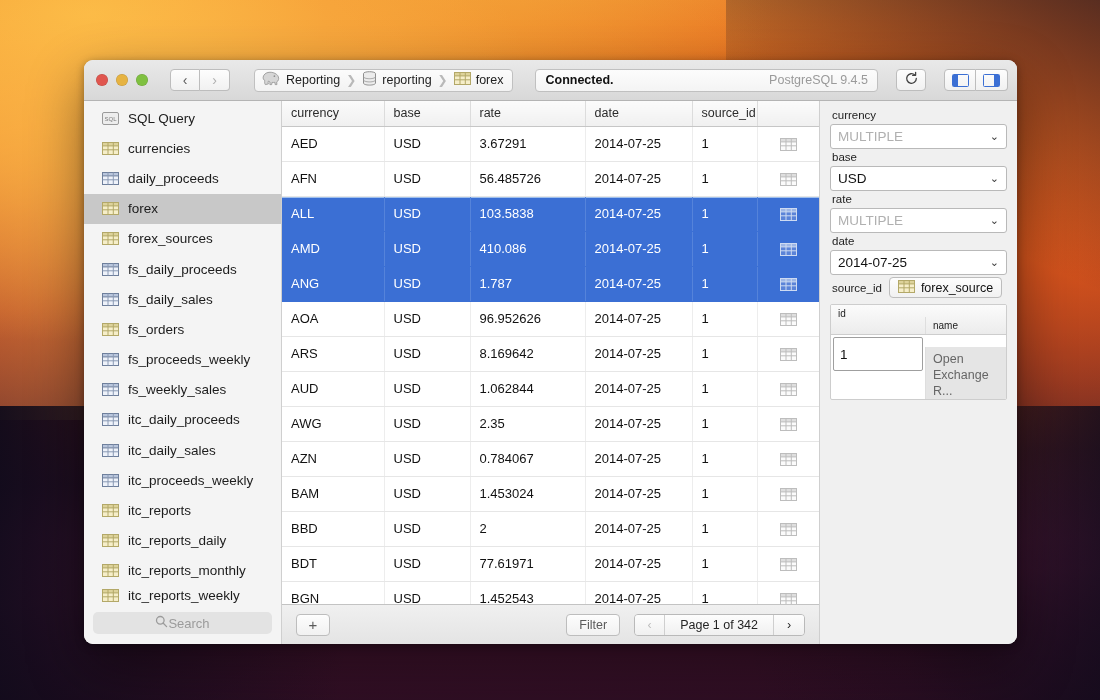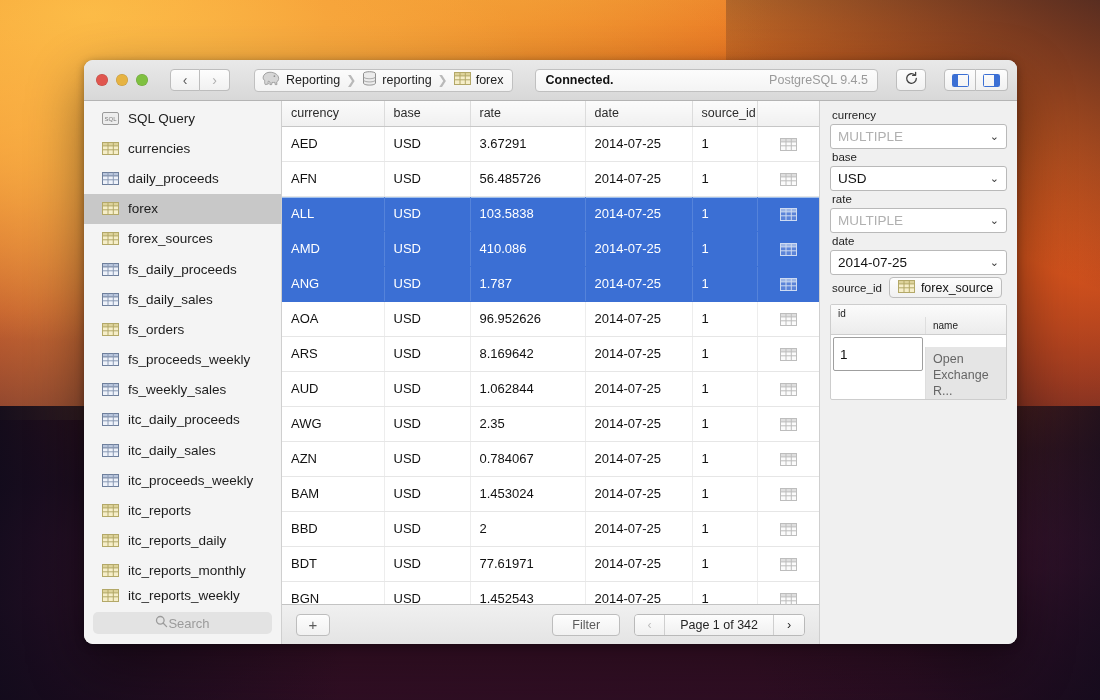--- a/index.html
+++ b/index.html
@@ -205,21 +205,21 @@
   .seg div {
     padding: 0 13px;
     display: flex; align-items: center;
     font-size: 12.5px; color: #242424;
     background: linear-gradient(180deg,#fdfdfd,#f0f0f0);
     border-right: 1px solid #b9b9b9;
   }
   .seg div:last-child { border-right: none; }
   .seg div.on { background: linear-gradient(180deg,#8b8b8b,#7a7a7a); color: #fff; }
   .plusbtn { width: 34px; height: 22px; font-size: 15px; }
-  .filterbtn { padding: 0 19px; height: 22px; font-size: 12.5px; margin-left: auto; }
+  .filterbtn { padding: 0 12px; height: 22px; font-size: 12.5px; margin-left: auto; }
   .pager { display: flex; height: 22px; border: 1px solid #b9b9b9; border-radius: 4px; overflow: hidden; }
   .pager div {
     display: flex; align-items: center; justify-content: center;
     background: linear-gradient(180deg,#fdfdfd,#f0f0f0);
     border-right: 1px solid #cfcfcf;
     font-size: 12.5px; color: #242424;
   }
   .pager div:last-child { border-right: none; }
   .pg-arrow { width: 30px; font-size: 14px; }
   .pg-arrow.dim { color: #bdbdbd; }

